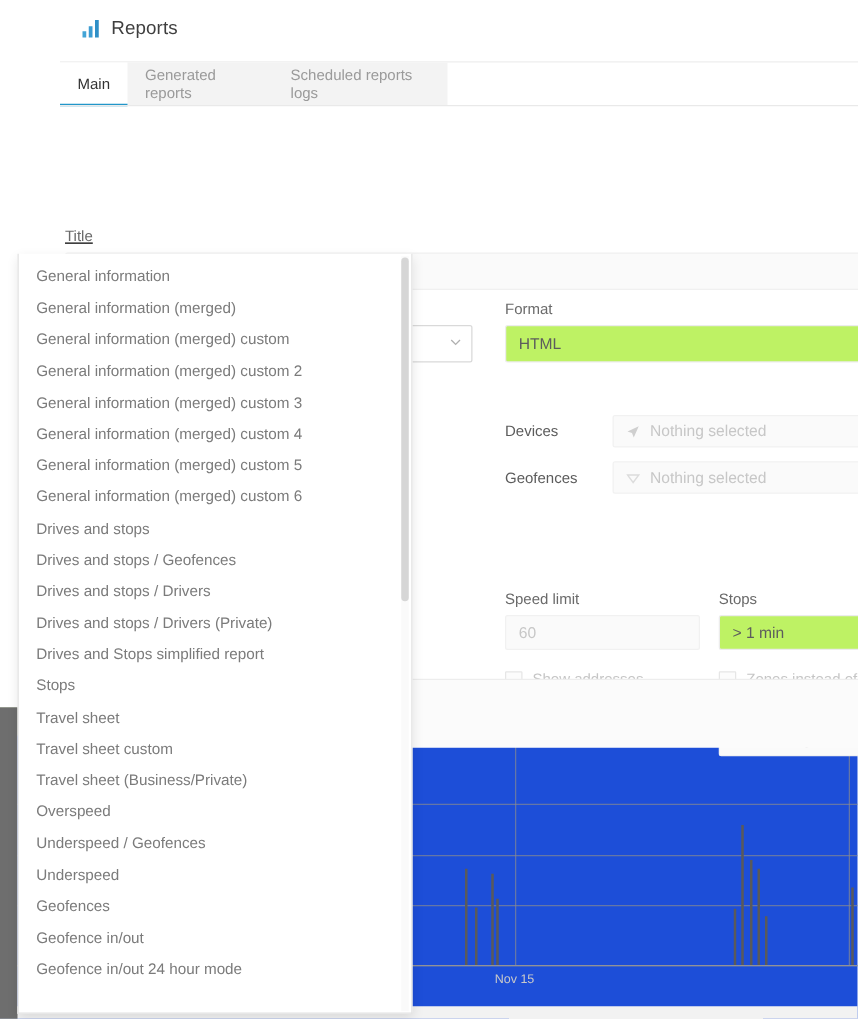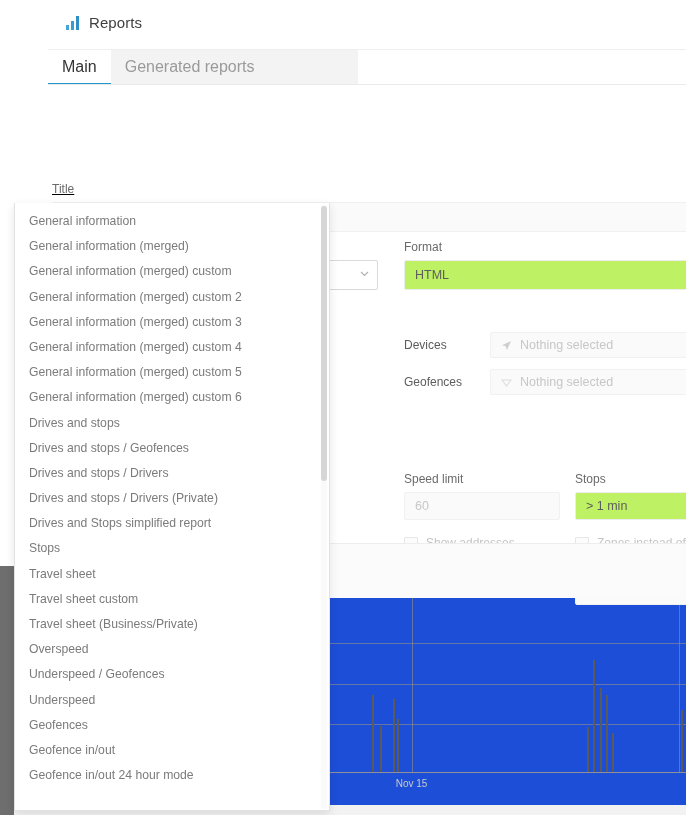--- a/index.html
+++ b/index.html
@@ -94,21 +94,21 @@
   #tabs {
     position: relative; height: 34px; background: #f3f3f3;
     width: 310px; display: flex; align-items: stretch;
   }
   #tabs-underline {
     position: absolute; left: 0; top: 84px; width: 686px; height: 1px;
     background: #e9e9e9;
   }
   .tab {
     display: flex; align-items: center; padding: 0 14px;
-    font-size: 16px; color: #9a9a9a; cursor: pointer; position: relative;
+    font-size: 12px; color: #9a9a9a; cursor: pointer; position: relative;
   }
   .tab.active { background: #ffffff; color: #333333; }
   .tab.active::after {
     content: ""; position: absolute; left: 0; right: 0; bottom: -1px;
     height: 2px; background: #2196c9;
   }
 
   
   #form-body { position: relative; padding: 0 14px; }
   .label {
@@ -236,20 +236,21 @@
           <i></i>
       </span>
       <span id="panel-title">Reports</span>
     </div>
     <div id="close-btn">×</div>
   </div>
 
   <div id="tabs">
     <div class="tab active">Main</div>
     <div class="tab">Generated reports</div>
+    <div class="tab">Scheduled reports logs</div>
   </div>
   <div id="tabs-underline"></div>
 
   <div id="form-body">
 
     <div id="title-row">
       <label class="label">Title</label>
       <input id="title-input" type="text" value="" style="">
     </div>
 

